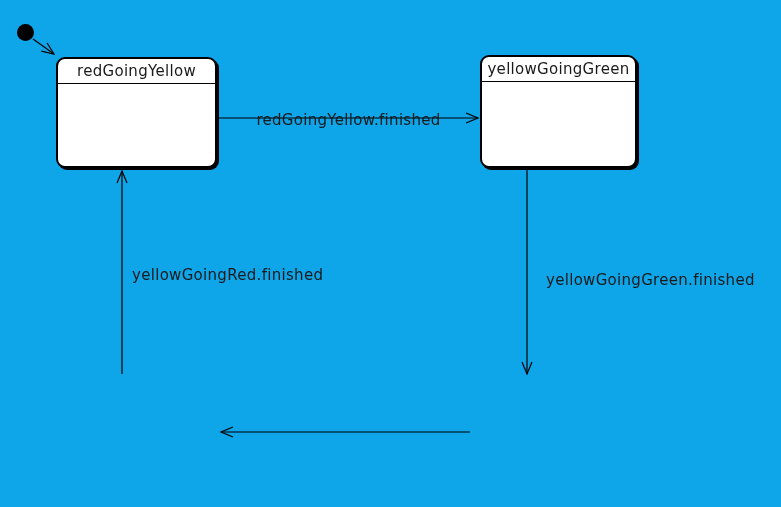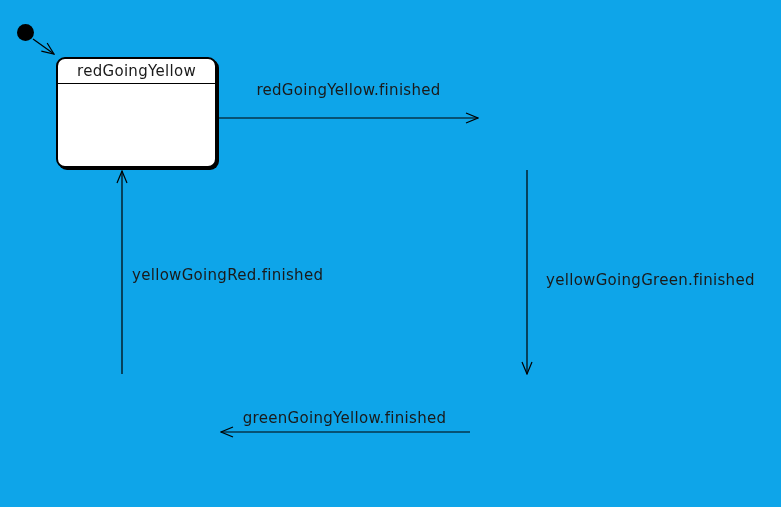--- a/index.html
+++ b/index.html
@@ -58,21 +58,21 @@
   .st-yellowGoingGreen { left: 480px; top: 55px;  width: 157px; height: 113px; }
   .st-greenGoingYellow { left: 472px; top: 376px; width: 162px; height: 112px; }
   .st-yellowGoingRed   { left: 56px;  top: 376px; width: 161px; height: 112px; }
   .edge-label {
     position: absolute;
     font-size: 15px;
     color: #1a1a1a;
     white-space: nowrap;
     letter-spacing: 0.3px;
   }
-  .lbl-t1 { left: 217px; top: 81px;  width: 263px; text-align: center; }
+  .lbl-t1 { left: 217px; top: 111px;  width: 263px; text-align: center; }
   .lbl-t2 { left: 546px; top: 271px; }
   .lbl-t3 { left: 217px; top: 409px; width: 255px; text-align: center; }
   .lbl-t4 { left: 132px; top: 266px; text-align: center; }
 </style>
 </head>
 <body>
 
 <div class="canvas">
 
   <svg class="edges" width="781" height="507" viewBox="0 0 781 507">
@@ -95,24 +95,29 @@
 
   <div class="initial-dot"></div>
 
   <div class="state st-redGoingYellow">
     <div class="state-header">
       <span>redGoingYellow</span>
     </div>
     <div class="state-body"></div>
   </div>
 
+  <div class="state st-yellowGoingGreen">
+    <div class="state-header">
+      <span>yellowGoingGreen</span>
+    </div>
+    <div class="state-body"></div>
+  </div>
 
 
 
   <div class="edge-label lbl-t1">redGoingYellow.finished</div>
 
   <div class="edge-label lbl-t2">yellowGoingGreen.finished</div>
 
-  <div class="edge-label lbl-t3">greenGoingYellow.finished</div>
 
   <div class="edge-label lbl-t4">yellowGoingRed.finished</div>
 
 </div>
 
 </body></html>

